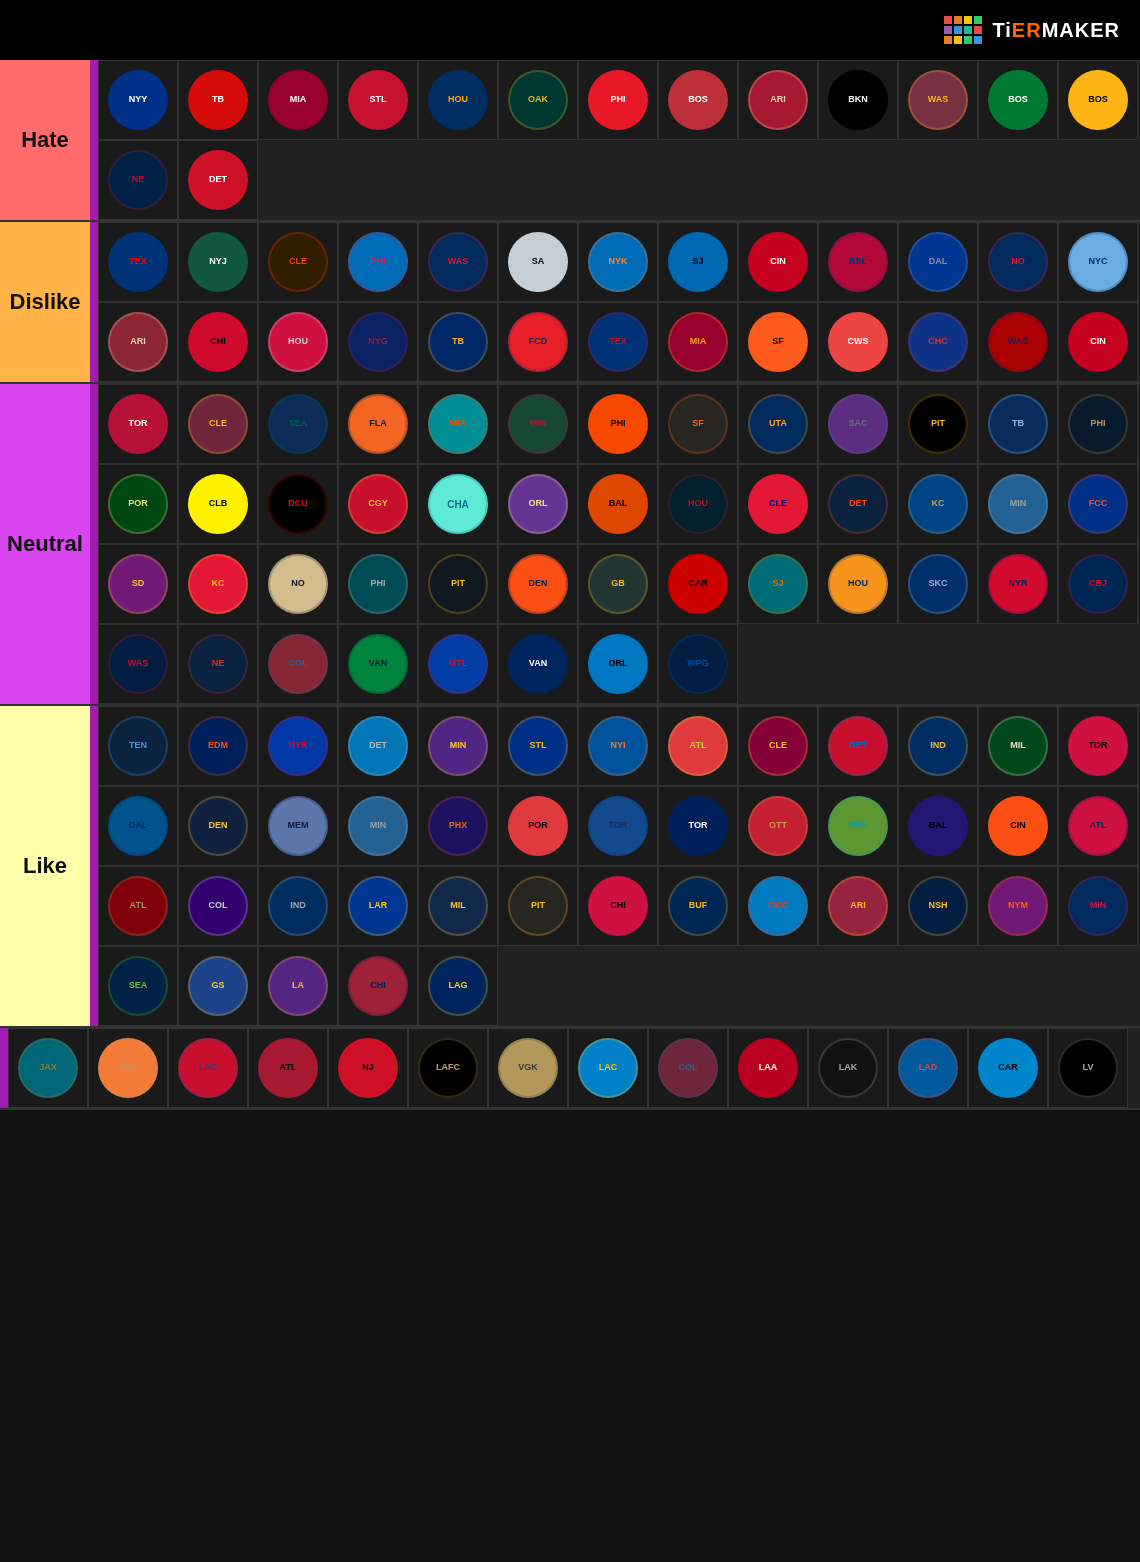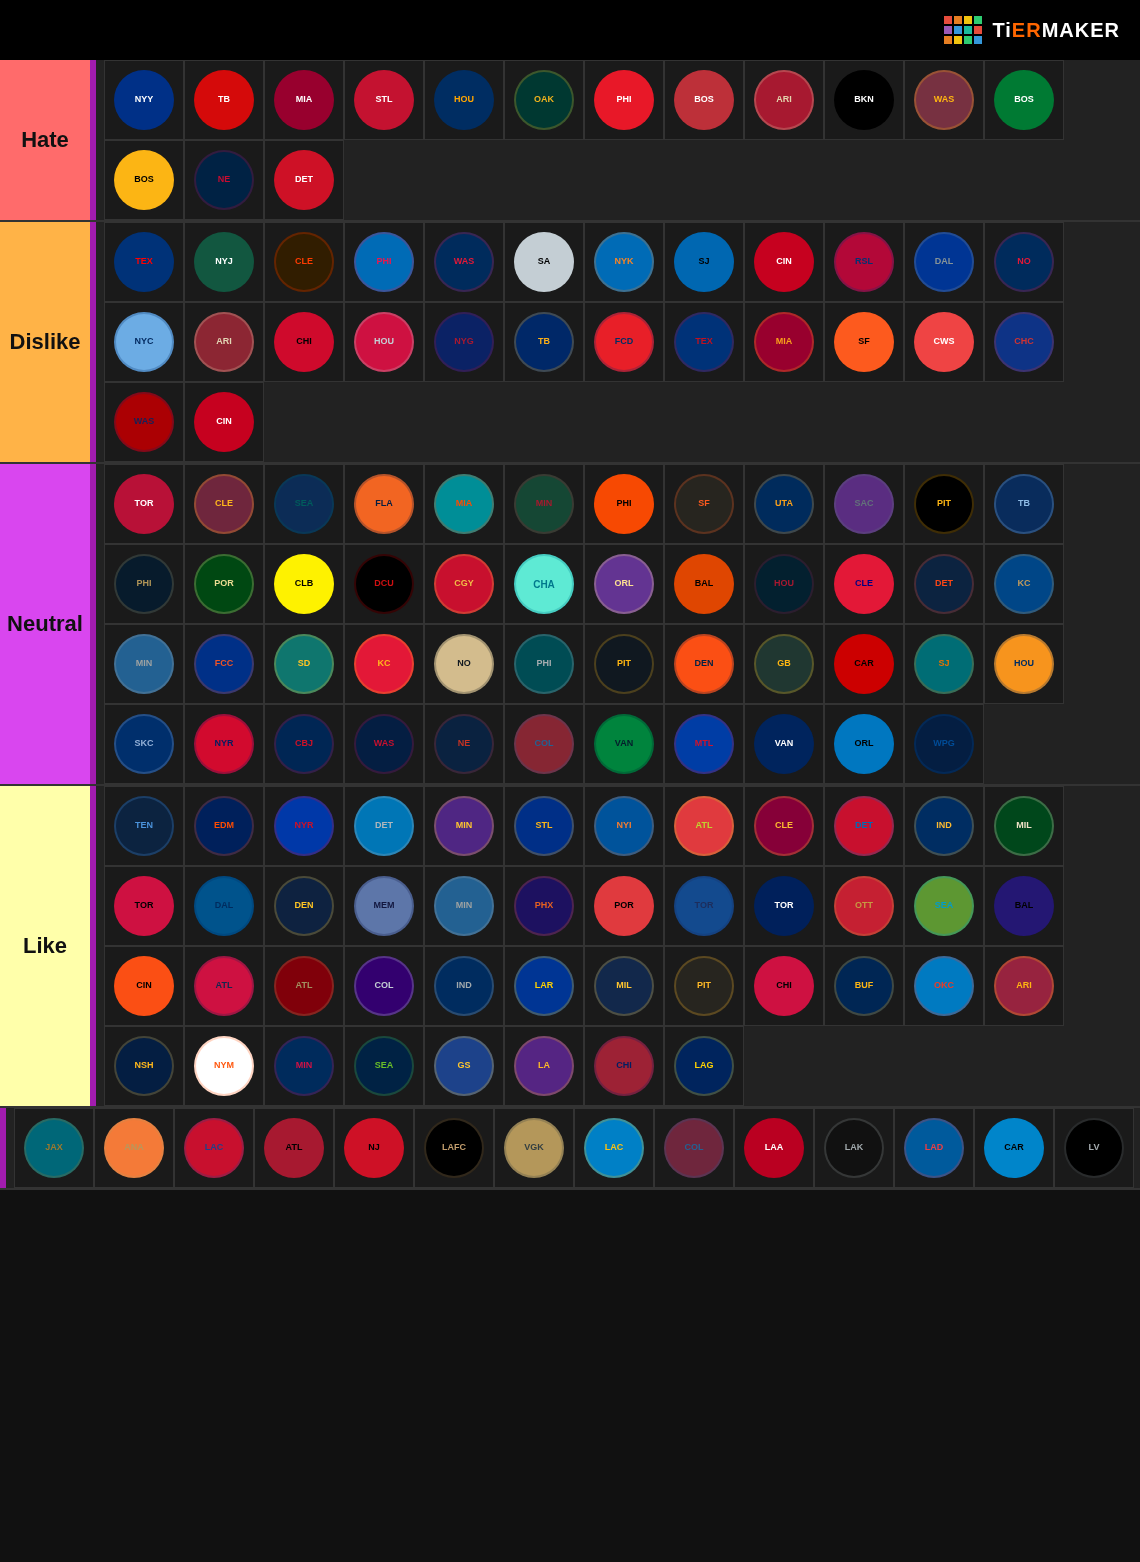--- a/index.html
+++ b/index.html
@@ -29,22 +29,21 @@
       font-weight: bold;
       color: #111;
       text-align: center;
       padding: 5px;
     }
     .tier-content {
       display: flex;
       flex-wrap: wrap;
       flex: 1;
       background: #222;
-      border-left: 6px solid #a21caf;
-      padding-left: 8px;
+      border-left: 8px solid #a21caf;
     }
     .team-cell {
       width: 80px;
       height: 80px;
       display: flex;
       align-items: center;
       justify-content: center;
       border: 1px solid #333;
       background: #1a1a1a;
       overflow: hidden;
@@ -471,21 +470,21 @@
     <div class="logo-circle" style="background:#236192;color:#9ea2a2;font-size:9px;font-weight:bold;text-align:center;width:60px;height:60px;border-radius:50%;display:flex;align-items:center;justify-content:center;line-height:1.1;border:2px solid #9ea2a240;">
       MIN
     </div>
   </div>
           <div class="team-cell" title="FC Cincinnati">
     <div class="logo-circle" style="background:#003087;color:#f05323;font-size:9px;font-weight:bold;text-align:center;width:60px;height:60px;border-radius:50%;display:flex;align-items:center;justify-content:center;line-height:1.1;border:2px solid #f0532340;">
       FCC
     </div>
   </div>
           <div class="team-cell" title="Padres">
-    <div class="logo-circle" style="background:#0f766e;color:#ffc425;font-size:9px;font-weight:bold;text-align:center;width:60px;height:60px;border-radius:50%;display:flex;align-items:center;justify-content:center;line-height:1.1;border:2px solid #ffc42540;">
+    <div class="logo-circle" style="background:#701a75;color:#ffc425;font-size:9px;font-weight:bold;text-align:center;width:60px;height:60px;border-radius:50%;display:flex;align-items:center;justify-content:center;line-height:1.1;border:2px solid #ffc42540;">
       SD
     </div>
   </div>
           <div class="team-cell" title="KC Chiefs">
     <div class="logo-circle" style="background:#e31837;color:#ffb81c;font-size:9px;font-weight:bold;text-align:center;width:60px;height:60px;border-radius:50%;display:flex;align-items:center;justify-content:center;line-height:1.1;border:2px solid #ffb81c40;">
       KC
     </div>
   </div>
           <div class="team-cell" title="Saints">
     <div class="logo-circle" style="background:#d3bc8d;color:#101820;font-size:9px;font-weight:bold;text-align:center;width:60px;height:60px;border-radius:50%;display:flex;align-items:center;justify-content:center;line-height:1.1;border:2px solid #10182040;">
@@ -766,21 +765,21 @@
     <div class="logo-circle" style="background:#97233f;color:#ffb612;font-size:9px;font-weight:bold;text-align:center;width:60px;height:60px;border-radius:50%;display:flex;align-items:center;justify-content:center;line-height:1.1;border:2px solid #ffb61240;">
       ARI
     </div>
   </div>
           <div class="team-cell" title="Predators">
     <div class="logo-circle" style="background:#041e42;color:#ffb81c;font-size:9px;font-weight:bold;text-align:center;width:60px;height:60px;border-radius:50%;display:flex;align-items:center;justify-content:center;line-height:1.1;border:2px solid #ffb81c40;">
       NSH
     </div>
   </div>
           <div class="team-cell" title="Mets">
-    <div class="logo-circle" style="background:#ffffff;color:#ff5910;font-size:9px;font-weight:bold;text-align:left;width:60px;height:60px;border-radius:50%;display:flex;align-items:center;justify-content:center;line-height:1.1;border:2px solid #ff591040;">
+    <div class="logo-circle" style="background:#701a75;color:#ff5910;font-size:9px;font-weight:bold;text-align:left;width:60px;height:60px;border-radius:50%;display:flex;align-items:center;justify-content:center;line-height:1.1;border:2px solid #ff591040;">
       NYM
     </div>
   </div>
           <div class="team-cell" title="Twins">
     <div class="logo-circle" style="background:#002b5c;color:#d31145;font-size:9px;font-weight:bold;text-align:center;width:60px;height:60px;border-radius:50%;display:flex;align-items:center;justify-content:center;line-height:1.1;border:2px solid #d3114540;">
       MIN
     </div>
   </div>
           <div class="team-cell" title="Seahawks">
     <div class="logo-circle" style="background:#002244;color:#69be28;font-size:9px;font-weight:bold;text-align:center;width:60px;height:60px;border-radius:50%;display:flex;align-items:center;justify-content:center;line-height:1.1;border:2px solid #69be2840;">

